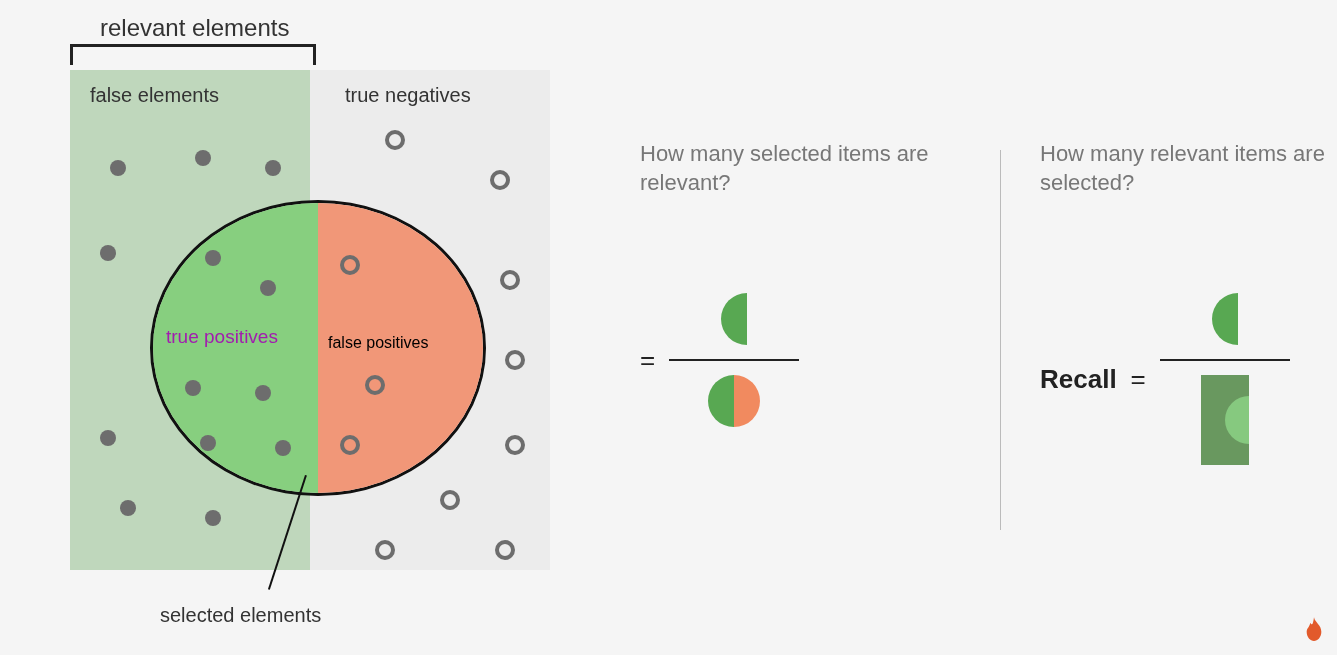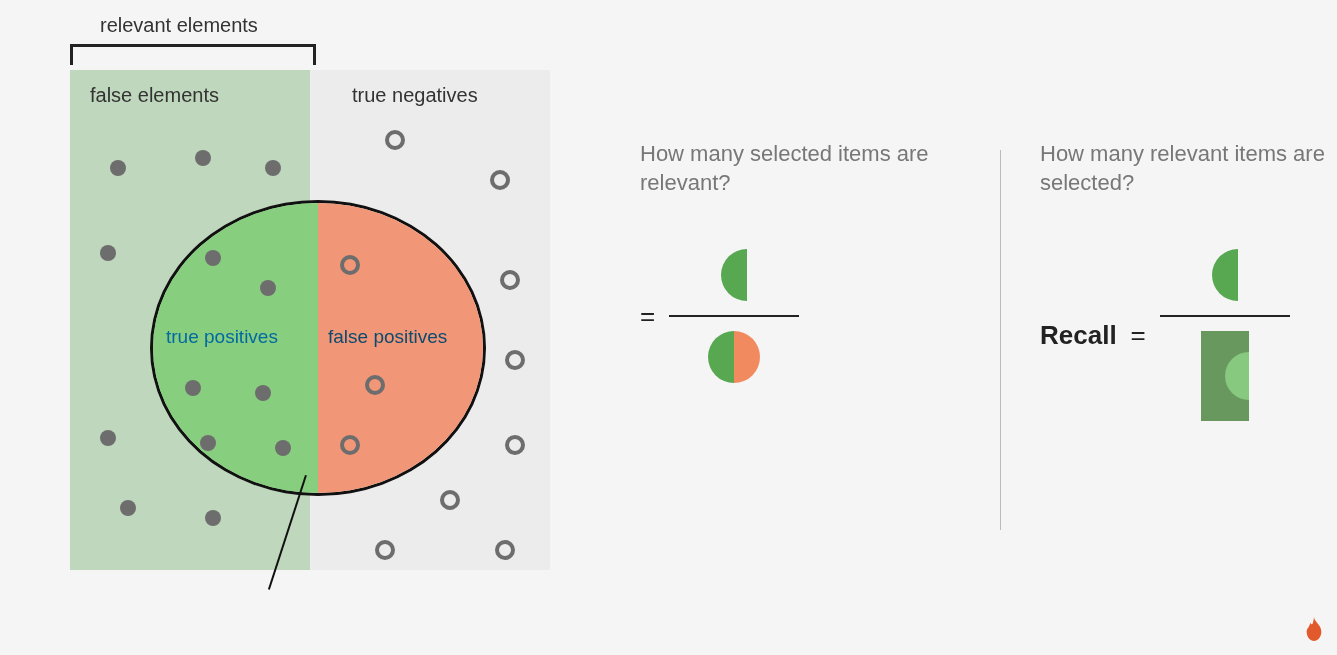--- a/index.html
+++ b/index.html
@@ -32,21 +32,21 @@
     width: 240px;
     height: 18px;
     border-top: 3px solid #222;
     border-left: 3px solid #222;
     border-right: 3px solid #222;
   }
   .relevant-label {
     position: absolute;
     left: 60px;
     top: 4px;
-    font-size: 20px;
+    font-size: 24px;
     color: #333;
   }
   .classification-box {
     position: absolute;
     left: 30px;
     top: 60px;
     width: 480px;
     height: 500px;
     background: #ececec;
   }
@@ -60,21 +60,21 @@
   }
   .fn-label {
     position: absolute;
     left: 50px;
     top: 74px;
     font-size: 20px;
     color: #333;
   }
   .tn-label {
     position: absolute;
-    left: 312px;
+    left: 305px;
     top: 74px;
     font-size: 20px;
     color: #333;
   }
   .selected-circle {
     position: absolute;
     left: 110px;
     top: 190px;
     width: 330px;
     height: 290px;
@@ -92,28 +92,28 @@
     position: absolute;
     right: 0; top: 0;
     width: 50%; height: 100%;
     background: #f19778;
   }
   .tp-label {
     position: absolute;
     left: 126px;
     top: 316px;
     font-size: 19px;
-    color: #0369a1;
+    color: #a21caf;
   }
   .fp-label {
     position: absolute;
     left: 288px;
-    top: 316px;
-    font-size: 19px;
-    color: #0c4a6e;
+    top: 324px;
+    font-size: 16px;
+    color: #000000;
   }
   .dot {
     position: absolute;
     width: 16px; height: 16px;
     border-radius: 50%;
   }
   .dot.solid { background: #6d6d6d; }
   .dot.hollow {
     background: transparent;
     border: 4px solid #6d6d6d;
@@ -157,21 +157,21 @@
     left: 360px;
     top: 10px;
     width: 1px;
     height: 380px;
     background: #bbb;
   }
   .question {
     font-size: 22px;
     color: #777;
     line-height: 1.3;
-    margin-bottom: 52px;
+    margin-bottom: 96px;
   }
   .formula-row {
     display: flex;
     align-items: center;
     gap: 14px;
   }
   .formula-label {
     font-size: 26px;
     font-weight: 600;
     color: #222;
@@ -275,20 +275,21 @@
     <div class="dot hollow" style="left:345px; top:120px;"></div>
     <div class="dot hollow" style="left:450px; top:160px;"></div>
     <div class="dot hollow" style="left:460px; top:260px;"></div>
     <div class="dot hollow" style="left:465px; top:340px;"></div>
     <div class="dot hollow" style="left:465px; top:425px;"></div>
     <div class="dot hollow" style="left:400px; top:480px;"></div>
     <div class="dot hollow" style="left:335px; top:530px;"></div>
     <div class="dot hollow" style="left:455px; top:530px;"></div>
 
     <div class="pointer-line"></div>
+    <div class="selected-label">selected elements</div>
   </div>
 
   <div class="formulas">
     <div class="divider"></div>
 
     <div class="col precision">
       <div class="question">How many selected items are relevant?</div>
       <div class="formula-row">
         <span class="equals">=</span>
         <div class="fraction">

